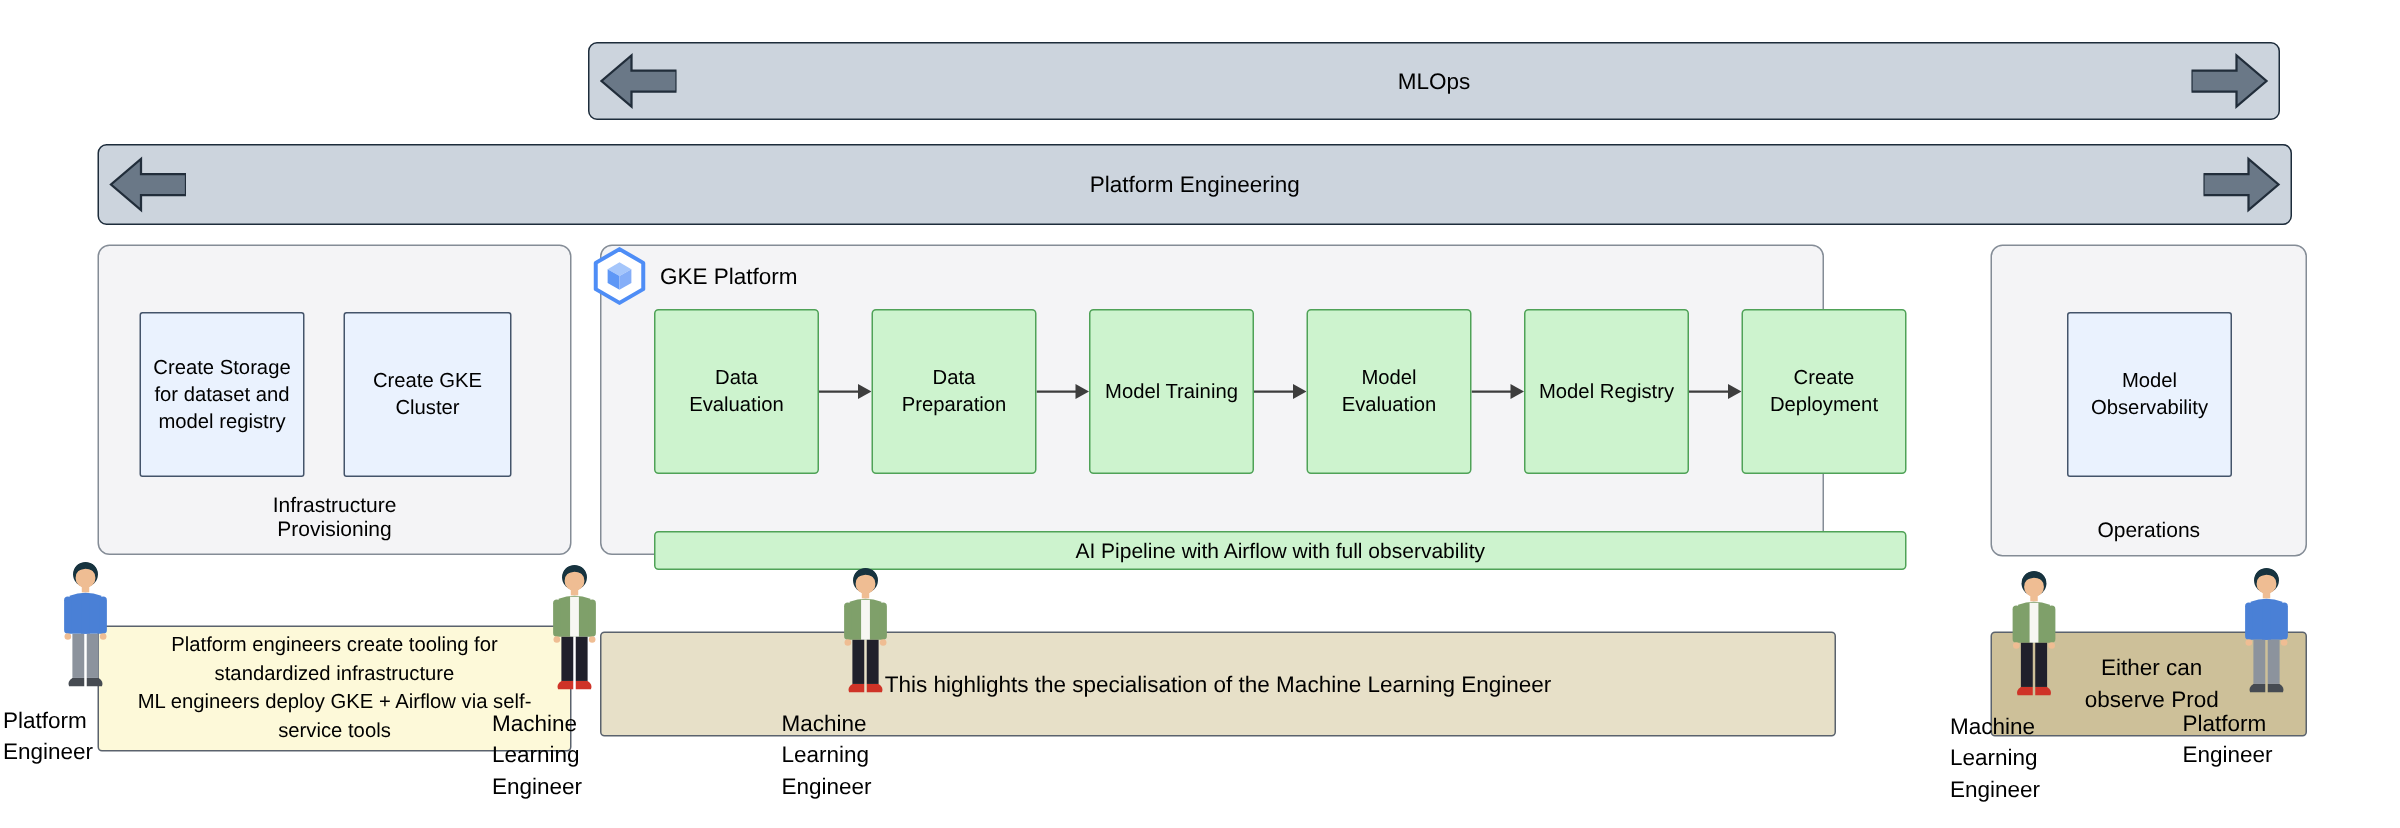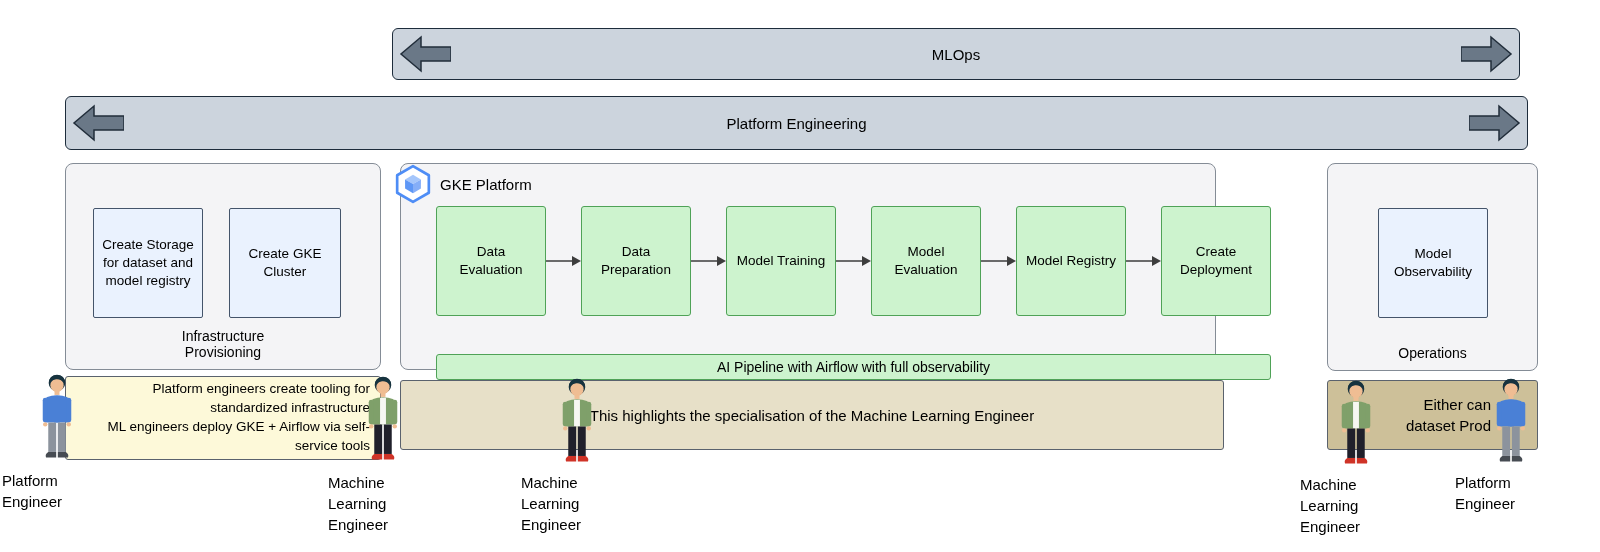--- a/index.html
+++ b/index.html
@@ -52,21 +52,21 @@
   .flow-arrow { width: 35px; height: 12px; flex: 0 0 35px; }
   .pipeline-bar {
     position: absolute; left: 35px; top: 167px; width: 835px; height: 26px;
     background: var(--stage_fill); border: 1px solid var(--stage_border); border-radius: 3px;
     display: flex; align-items: center; justify-content: center; font-size: 14px; margin-top: 23px;
   }
 
   
   .note {
     position: absolute; border: 1px solid var(--note_border); border-radius: 3px;
-    display: flex; align-items: center; justify-content: center; text-align: right; z-index: 1;
+    display: flex; align-items: center; justify-content: center; text-align: center; z-index: 1; margin-top: 41px;
   }
   .note-infra { left: 65px;  top: 376px; width: 316px; height: 84px; background: var(--note_yellow);
                 font-size: 13.5px; white-space: pre-line; line-height: 1.4; padding: 4px 10px; }
   .note-ml    { left: 400px; top: 380px; width: 824px; height: 70px; background: var(--note_tan); font-size: 15px; }
   .note-ops   { left: 1327px; top: 380px; width: 211px; height: 70px; background: var(--note_dark_tan);
                 font-size: 15px; padding: 0 46px 0 50px; line-height: 1.4; }
 
   
   .person { position: absolute; width: 46px; height: 98px; z-index: 5; }
   .person.ml       { --shirt: #7fa06a; --inner: #f7f7f2; --pants: #20202b; --shoes: #cf3327; }
@@ -177,21 +177,21 @@
   </div>
 
   <div class="group group-ops">
     <div class="bluebox box-observ">Model Observability</div>
     <div class="group-title ops-title">Operations</div>
   </div>
 
   <div class="note note-infra">Platform engineers create tooling for standardized infrastructure
 ML engineers deploy GKE + Airflow via self-service tools</div>
   <div class="note note-ml">This highlights the specialisation of the Machine Learning Engineer</div>
-  <div class="note note-ops">Either can dataset Prod</div>
+  <div class="note note-ops">Either can observe Prod</div>
 
   <svg class="person platform person-1">
       <use href="#person-figure"></use>
     </svg>
   <svg class="person ml person-2">
       <use href="#person-figure"></use>
     </svg>
   <svg class="person ml person-3">
       <use href="#person-figure"></use>
     </svg>

